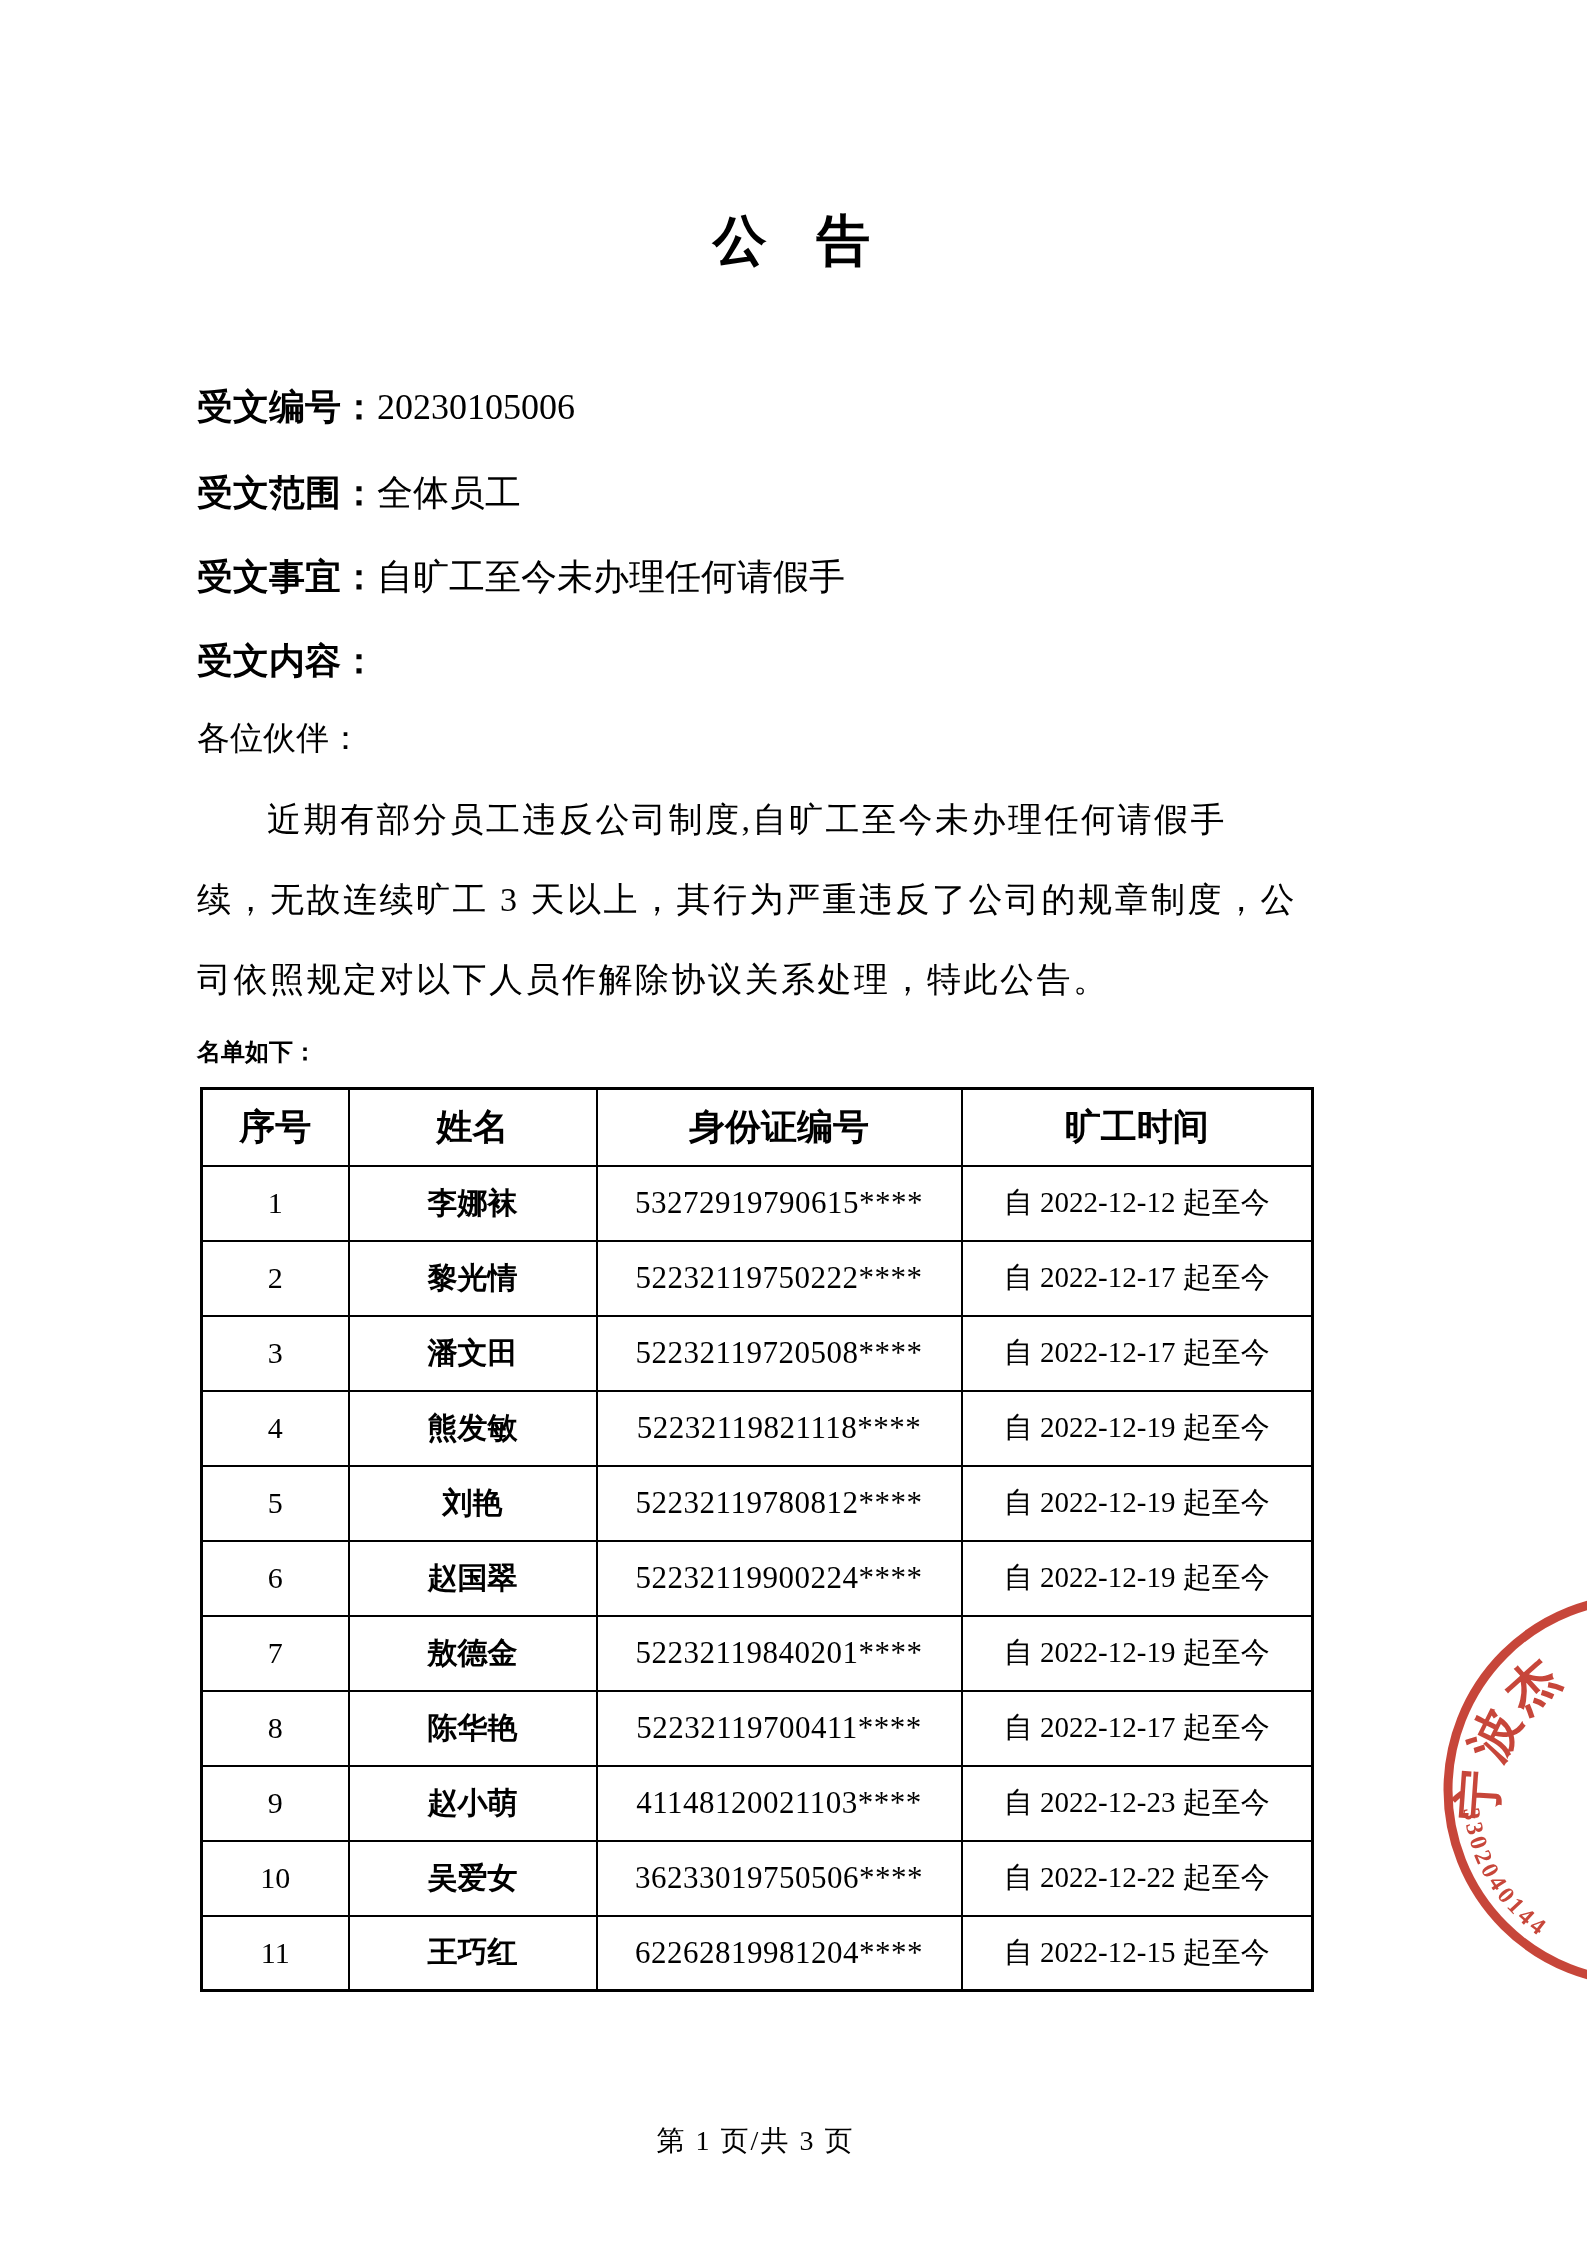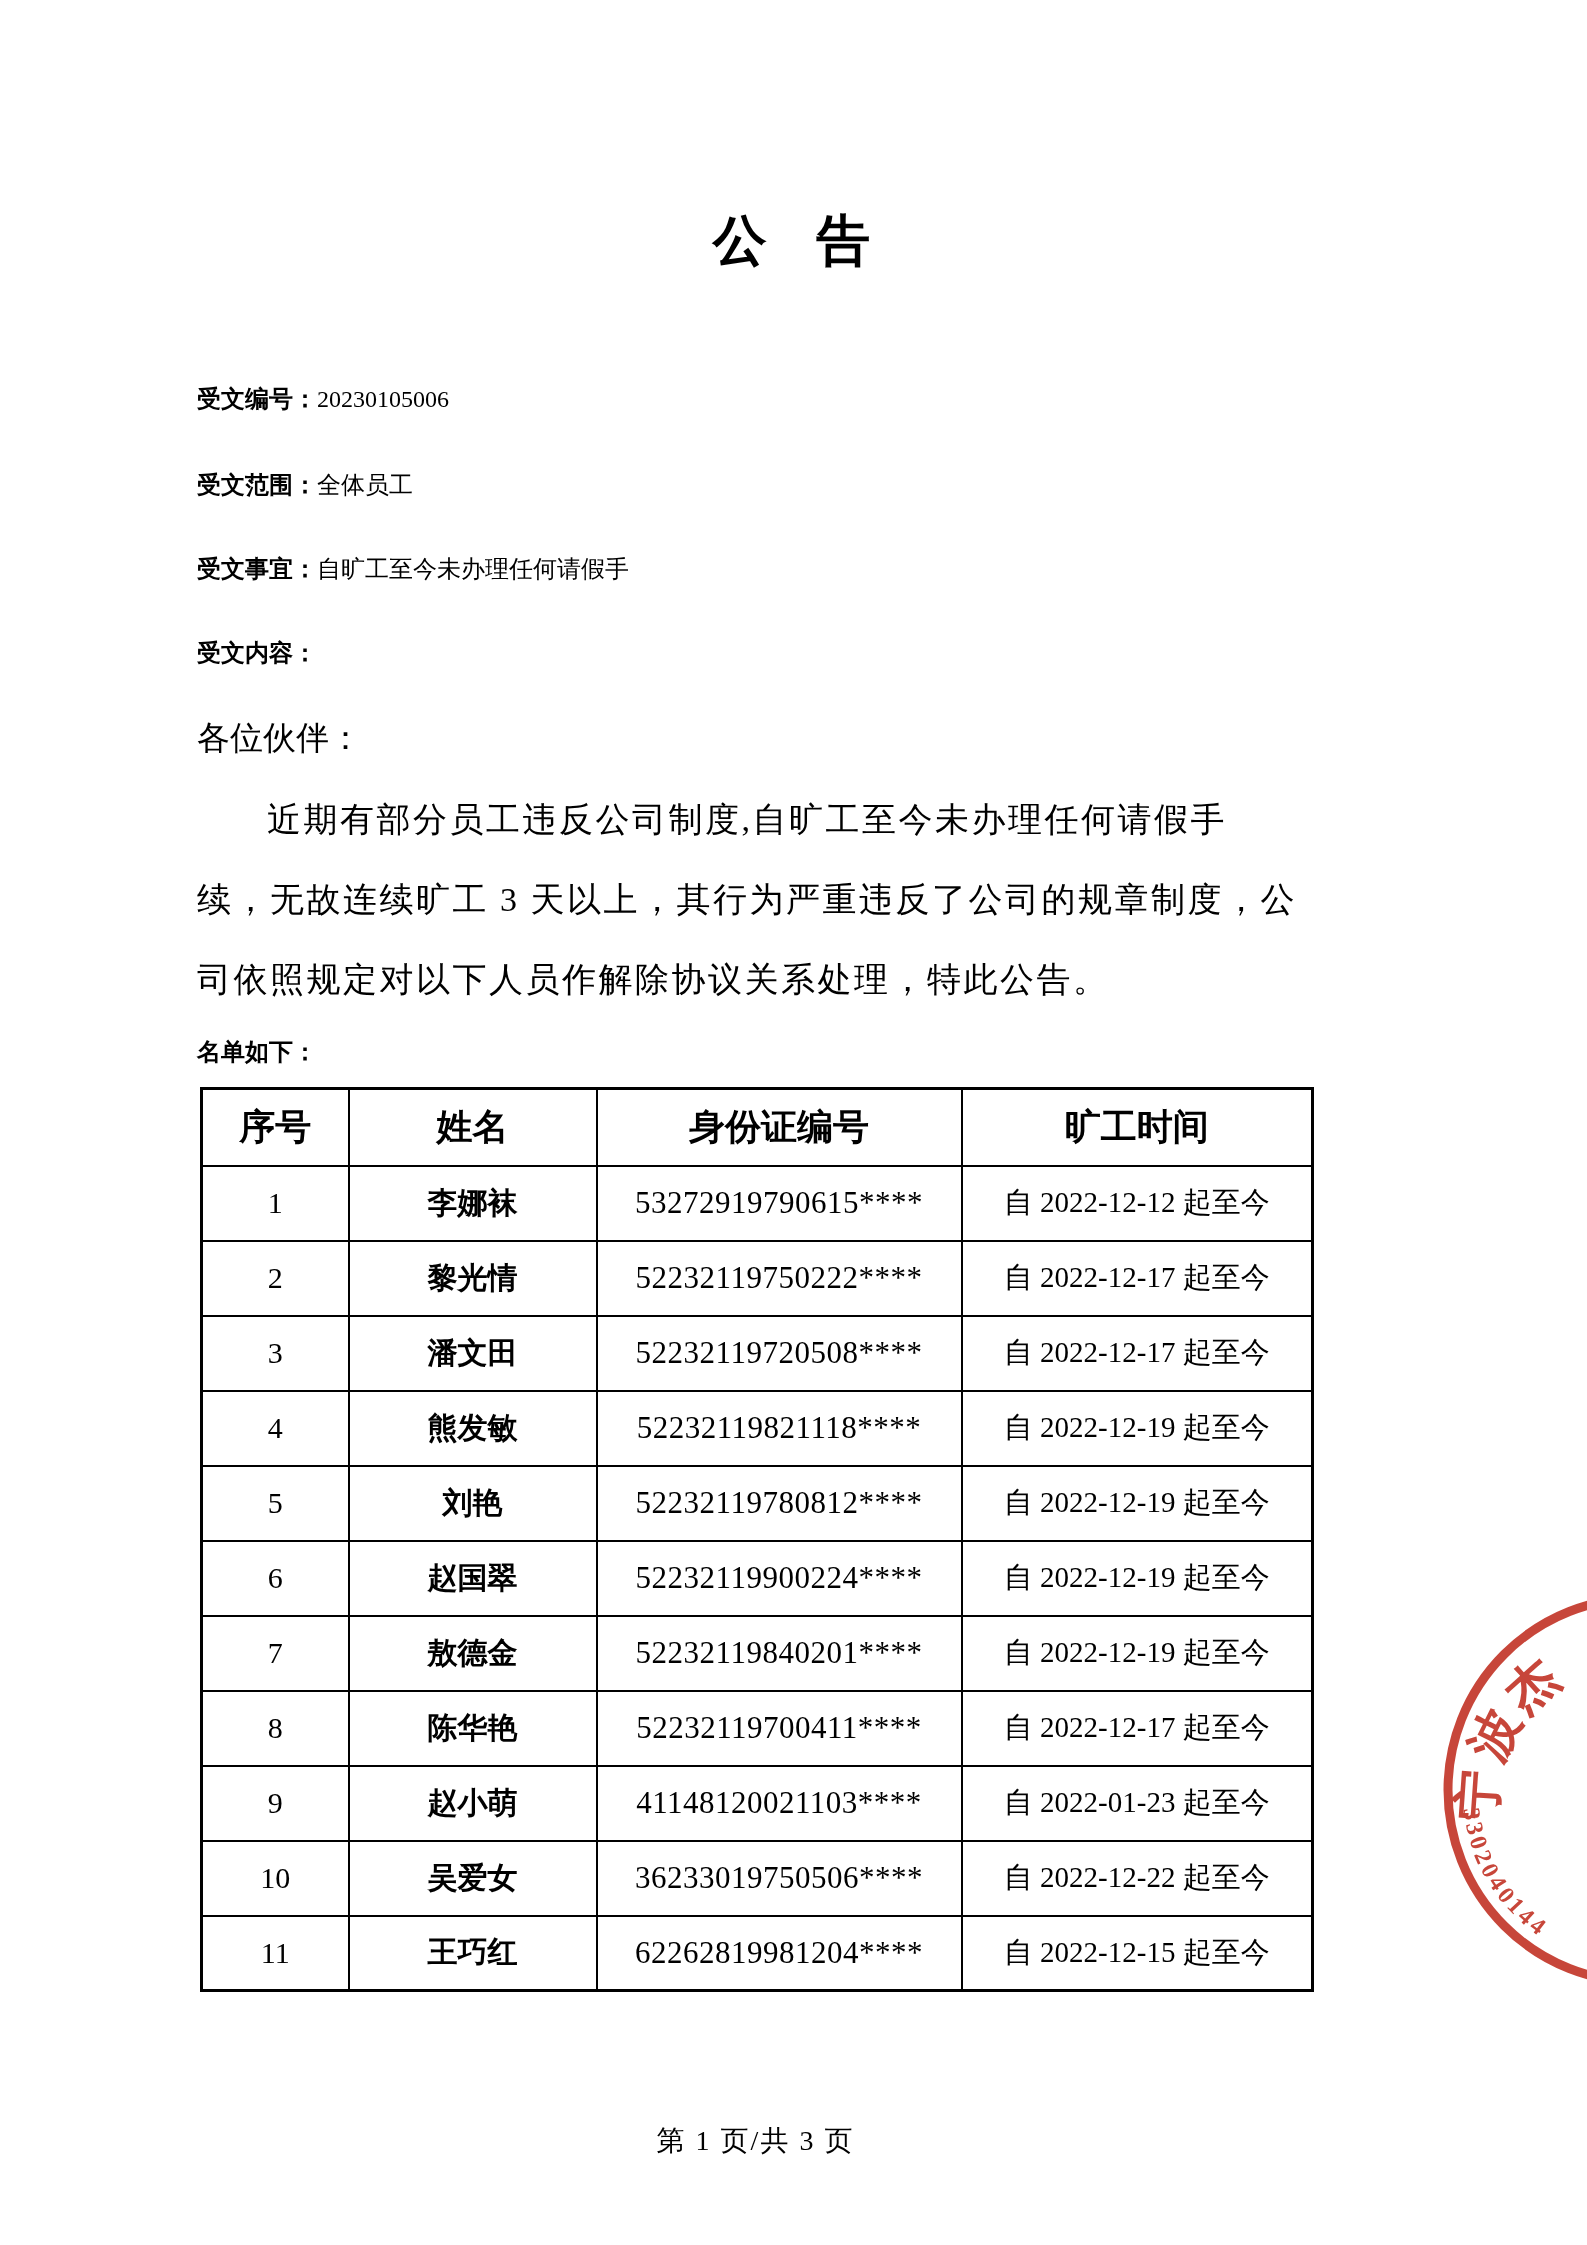--- a/index.html
+++ b/index.html
@@ -10,21 +10,21 @@
     overflow:hidden;
     font-family:"Liberation Serif","DejaVu Serif",serif;
     color:#000;
   }
   .doc-title {
     position:absolute; top:205px; left:0; width:100%;
     text-align:center;
     font-size:54px; font-weight:bold;
     word-spacing:28px; letter-spacing:4px;
   }
-  .meta-line { position:absolute; left:197px; font-size:24px; white-space:nowrap; }
+  .meta-line { position:absolute; left:197px; font-size:36px; white-space:nowrap; }
   .meta-label { font-weight:bold; }
   .meta-value { font-weight:normal; }
   .m0 { top:383px; } .m1 { top:469px; } .m2 { top:553px; } .m3 { top:637px; }
   .salutation { position:absolute; left:197px; top:716px; font-size:33px; }
   .body-line { position:absolute; left:197px; font-size:34px; letter-spacing:2.5px; white-space:nowrap; }
   .p0 { top:797px; padding-left:70px; } .p1 { top:877px; } .p2 { top:957px; }
   .list-label { position:absolute; left:197px; top:1036px; font-size:24px; font-weight:bold; }
   .roster {
     position:absolute; left:200px; top:1087px;
     border-collapse:collapse;
@@ -141,21 +141,21 @@
         <tr>
           <td class="c0">8</td>
           <td class="c1">陈华艳</td>
           <td class="c2">52232119700411****</td>
           <td class="c3">自 2022-12-17 起至今</td>
         </tr>
         <tr>
           <td class="c0">9</td>
           <td class="c1">赵小萌</td>
           <td class="c2">41148120021103****</td>
-          <td class="c3">自 2022-01-23 起至今</td>
+          <td class="c3">自 2022-12-23 起至今</td>
         </tr>
         <tr>
           <td class="c0">10</td>
           <td class="c1">吴爱女</td>
           <td class="c2">36233019750506****</td>
           <td class="c3">自 2022-12-22 起至今</td>
         </tr>
         <tr>
           <td class="c0">11</td>
           <td class="c1">王巧红</td>

